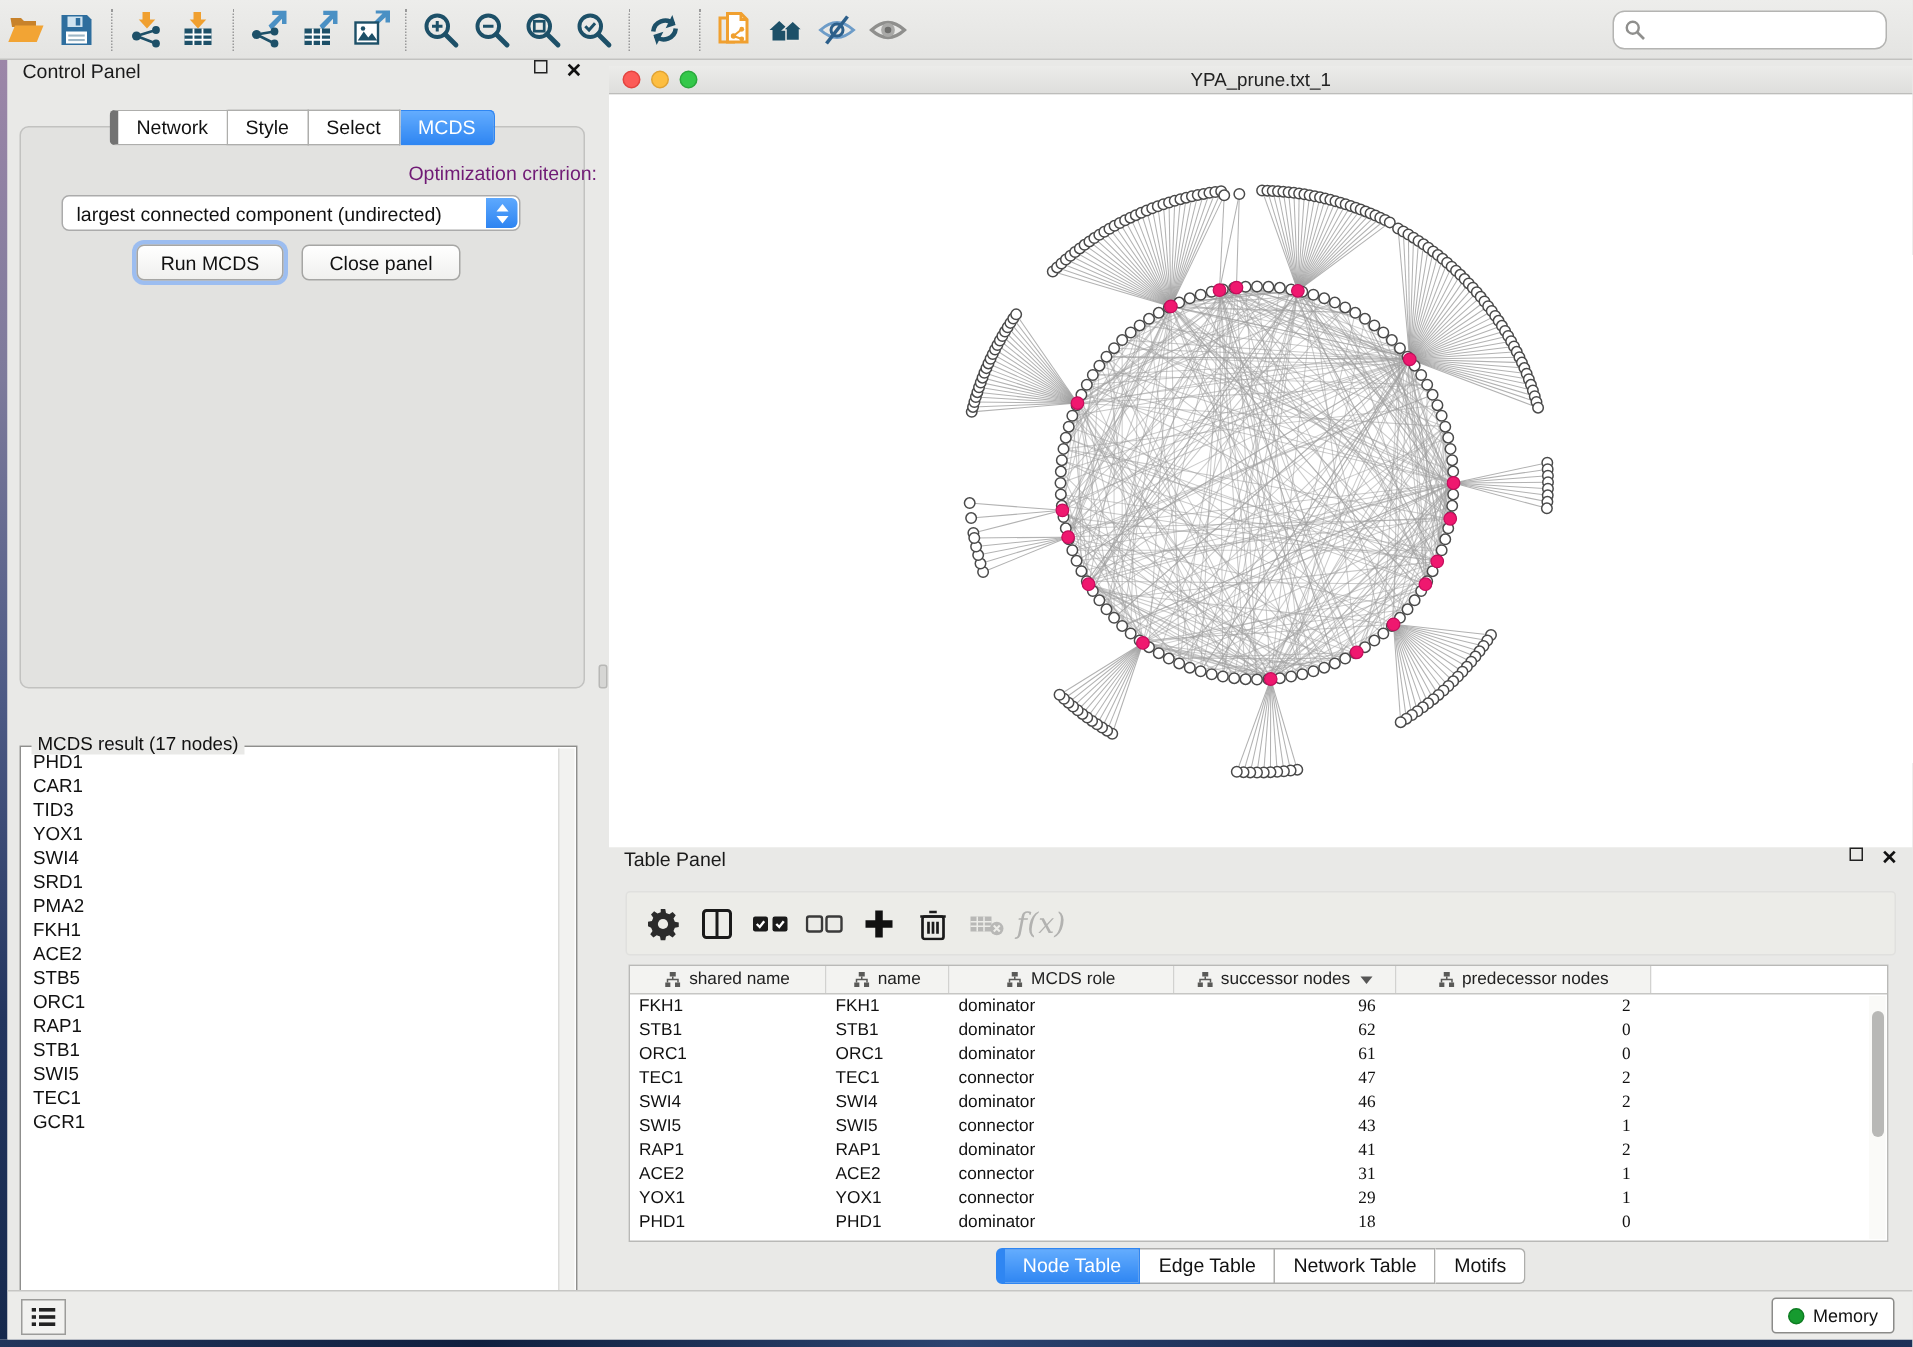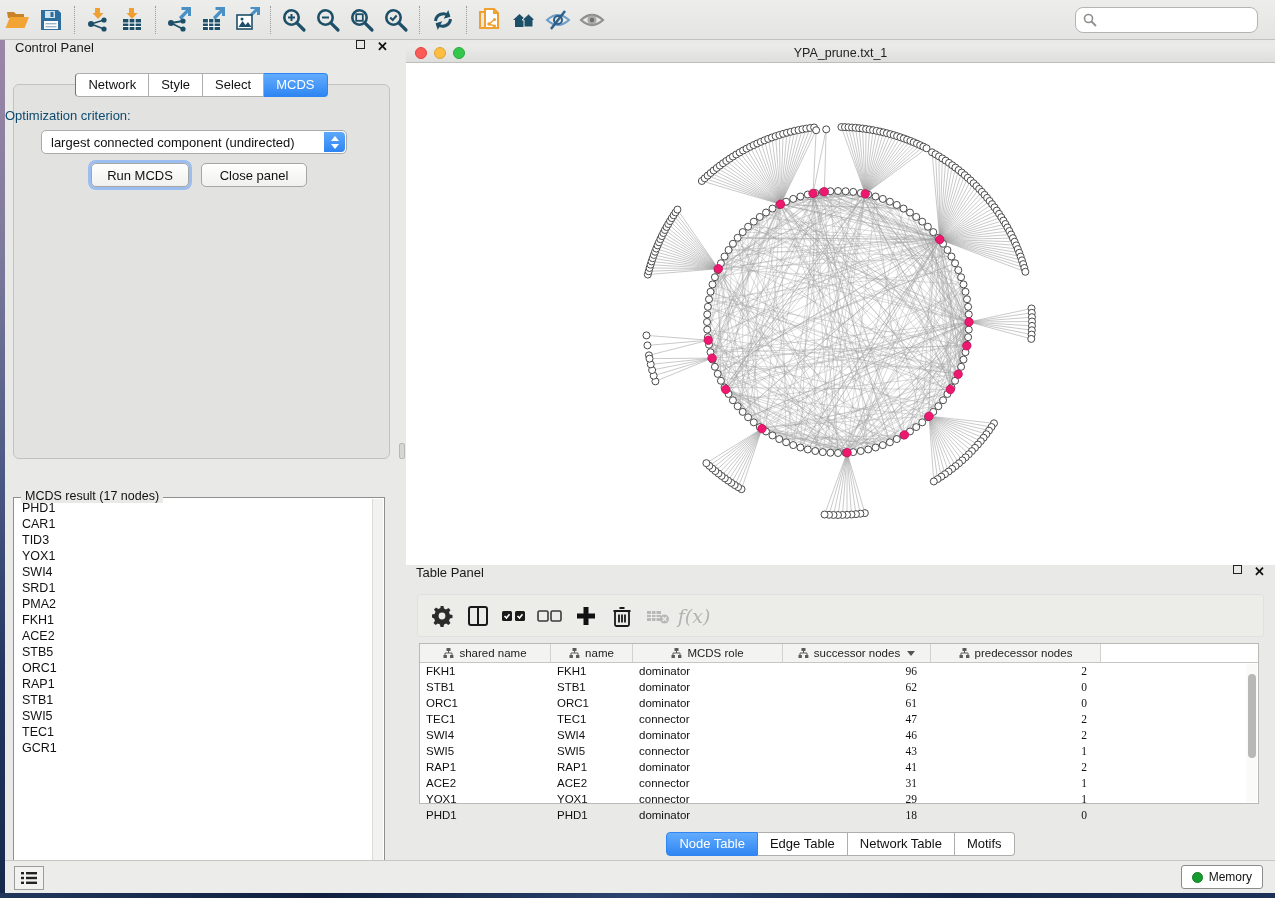--- a/index.html
+++ b/index.html
@@ -21,25 +21,25 @@
   #desk-bottom { left:0; top:893px; width:1275px; height:5px; background:linear-gradient(90deg,#22365c,#101f3e,#2c4470,#15254a,#1d3158); }
 
   
   #control-panel { left:5px; top:40px; width:393px; height:820px; background:#e9e9e7; }
   .panel-titlebar { height:26px; display:flex; align-items:flex-start; padding:0 10px; font-size:13px; color:#1a1a1a; }
   .panel-titlebar .spring { flex:1; }
   .float-box { width:9px; height:9px; border:1.5px solid #222; margin-right:12px; cursor:pointer; }
   .close-x { font-size:13px; font-weight:bold; color:#111; cursor:pointer; line-height:1; }
   #cp-tabs { position:absolute; left:0; top:33px; width:100%; display:flex; justify-content:center; z-index:2; }
   .tab { font-size:13px; padding:3px 12px 4px; background:#fff; border:1px solid #aeaeac; border-left:none; color:#111; cursor:pointer; }
-  .tab:first-child { border-left:1px solid #737373; border-radius:4px 0 0 4px; }
+  .tab:first-child { border-left:6px solid #737373; border-radius:4px 0 0 4px; }
   .tab:last-child { border-radius:0 4px 4px 0; }
   .tab.active { background:linear-gradient(#63acfe,#2f86f2); color:#fff; border-color:#2f86f2; }
   #cp-body { position:absolute; left:8px; top:44px; width:377px; height:375px; background:#e2e2e0; border:1px solid #c2c2c0; border-radius:6px; }
-  #opt-label { position:absolute; left:0; top:68px; width:100%; text-align:left; font-size:13px; color:#0c4a6e; }
+  #opt-label { position:absolute; left:0; top:68px; width:100%; text-align:right; font-size:13px; color:#701a75; }
   #criterion { position:absolute; left:36px; top:90px; width:306px; height:24px; background:#fff; border:1px solid #ababab; border-radius:5px; font-size:13px; color:#111; display:flex; align-items:center; padding-left:9px; cursor:pointer; }
   #criterion .stepper { position:absolute; right:1px; top:1px; bottom:1px; width:21px; border-radius:0 4px 4px 0; background:linear-gradient(#5ea9fe,#2e84f1); display:flex; flex-direction:column; align-items:center; justify-content:center; gap:3px; }
   .tri-up { width:0; height:0; border-left:4px solid transparent; border-right:4px solid transparent; border-bottom:5px solid #fff; }
   .tri-dn { width:0; height:0; border-left:4px solid transparent; border-right:4px solid transparent; border-top:5px solid #fff; }
   .cp-btn { position:absolute; top:123px; height:24px; background:linear-gradient(#ffffff,#f0f0ee); border:1px solid #a6a6a4; border-radius:5px; font-size:13px; color:#111; font-family:"Liberation Sans",sans-serif; cursor:pointer; }
   #run-btn { left:86px; width:98px; box-shadow:0 0 0 3px rgba(110,165,250,.6); }
   #close-btn { left:196px; width:106px; }
   #mcds-box { position:absolute; left:8px; top:451px; width:372px; height:372px; }
   #mcds-box .legend { position:absolute; left:8px; top:-2px; font-size:12.5px; color:#111; background:#e9e9e7; padding:0 4px; z-index:2; }
   #mcds-inner { position:absolute; left:0; top:6px; right:0; bottom:0; border:1px solid #8f8f8d; background:#fff; }
@@ -60,21 +60,21 @@
   #net-title { position:absolute; left:0; width:100%; text-align:center; font-size:12.5px; color:#222; }
   #net-canvas { position:absolute; left:0; top:23px; width:869px; height:502px; background:#fff; }
   #h-grip { position:absolute; left:427px; top:515px; width:16px; height:7px; background:#d6d6d4; border:1px solid #b8b8b6; border-radius:2px; cursor:row-resize; }
 
   
   #table-panel { left:406px; top:565px; width:869px; height:295px; background:#e9e9e7; }
   #tp-toolbar { position:absolute; left:11px; top:29px; width:847px; height:43px; display:flex; align-items:center; gap:4px; padding-left:8px; background:#ecece8; border:1px solid #e0e0de; border-radius:3px; }
   .tpi { width:32px; height:32px; display:flex; align-items:center; justify-content:center; cursor:pointer;text-align:center; }
   .tpi.disabled { cursor:default; }
   #fx-icon { font-family:"DejaVu Serif", serif; font-style:italic; font-size:19px; color:#b2b2b0; }
-  #node-table { position:absolute; left:13px; top:78px; width:840px; height:161px; background:#fff; border:1px solid #b9b9b7; }
+  #node-table { position:absolute; left:13px; top:78px; width:840px; height:185px; background:#fff; border:1px solid #b9b9b7; }
   #nt-header { display:flex; height:19px; border-bottom:1px solid #c6c6c4; background:#fff; }
   .hcell { background:#f3f3f1; border-right:1px solid #d2d2d0; display:flex; align-items:center; justify-content:center; gap:5px; font-size:11.5px; color:#222; }
   .hfill { flex:1; background:#fff; }
   .tree-ico svg { display:block; }
   .sort-dn { width:0; height:0; border-left:4px solid transparent; border-right:4px solid transparent; border-top:5px solid #555; margin-left:2px; }
   .trow { display:flex; height:16px; align-items:center; font-size:11.5px; color:#111; }
   .tcell { padding:0 6px; white-space:nowrap; overflow:hidden; }
   .num { text-align:right; padding-right:14px;font-family:Liberation Serif, serif; }
   #nt-scroll { position:absolute; right:1px; top:20px; width:11px; bottom:1px; background:#fafaf8; }
   #nt-thumb { position:absolute; left:1.5px; top:10px; width:8px; height:84px; background:#b8b8b6; border-radius:4px; }

